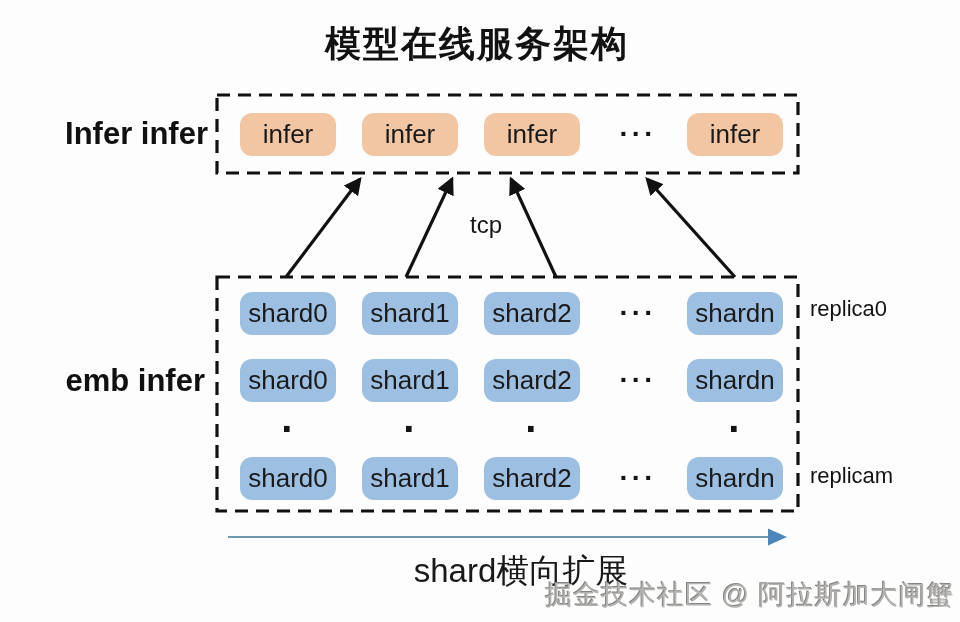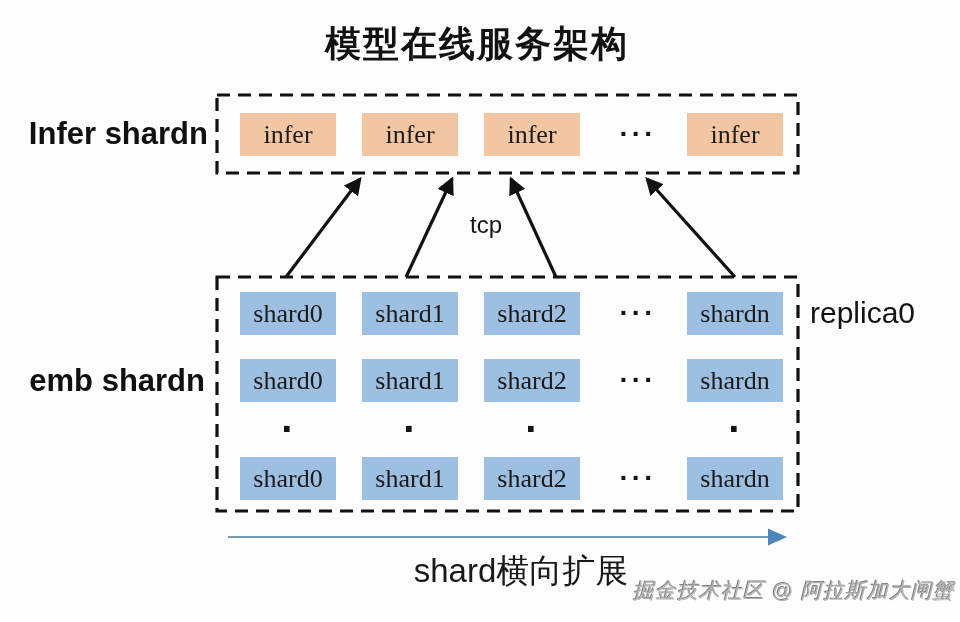--- a/index.html
+++ b/index.html
@@ -37,27 +37,26 @@
     color: #101010;
     text-align: right;
   }
   .infer-label { left: 25px; top: 116px; width: 183px; }
   .emb-label   { left: 25px; top: 363px; width: 180px; }
 
   .node {
     position: absolute;
     z-index: 2;
     width: 96px; height: 43px;
-    border-radius: 0;
+    border-radius: 12px;
     display: flex;
     align-items: center;
     justify-content: center;
     font-size: 26px;
     color: #1a1a1a;
-    font-family: Liberation Serif, serif;
   }
   .node.infer { background: var(--infer_fill, #f2c6a2); }
   .node.shard { background: var(--shard_fill, #9dbfe2); }
 
   .hdots {
     width: 60px;
     text-align: center;
     font-size: 28px;
     font-weight: 700;
     letter-spacing: 3px;
@@ -73,38 +72,37 @@
     color: #141414;
   }
   .tcp-label {
     left: 450px; top: 211px; width: 72px;
     text-align: center;
     font-size: 24px;
     color: #161616;
   }
   .replica-label {
     left: 810px; width: 145px;
-    font-size: 30px;
+    font-size: 22px;
     color: #131313;
   }
   .scale-label {
     left: 336px; top: 549px; width: 370px;
     text-align: center;
     font-size: 33px;
     color: #191919;
   }
   .watermark {
     left: 545px; top: 577px; width: 410px;
-    text-align: right;
-    font-size: 21px;
+    text-align: center;
+    font-size: 27px;
     letter-spacing: 1px;
     color: #b4b2b0;
     text-shadow: -1px -1px 0 #868482, 1px 1px 1px #ffffff;
     z-index: 3;
-    font-style: italic;
   }
 </style>
 </head>
 <body>
 
 <div class="stage">
 
   <svg class="svg-layer" viewBox="0 0 960 622" xmlns="http://www.w3.org/2000/svg">
     <defs>
       <marker id="arrow-black" viewBox="0 0 10 10" refX="8.5" refY="5" markerWidth="5.5" markerHeight="5.5" orient="auto-start-reverse">
@@ -119,31 +117,31 @@
     <line x1="406" y1="277" x2="452" y2="179" stroke="#111111" stroke-width="3.2" marker-end="url(#arrow-black)"></line>
     <line x1="556" y1="277" x2="511" y2="179" stroke="#111111" stroke-width="3.2" marker-end="url(#arrow-black)"></line>
     <line x1="735" y1="277" x2="647" y2="179" stroke="#111111" stroke-width="3.2" marker-end="url(#arrow-black)"></line>
 
     <line x1="228" y1="537" x2="769" y2="537" stroke="#6f9ab0" stroke-width="2"></line>
     <polygon points="768,528.5 787,537 768,545.5" fill="#4e86bb"></polygon>
   </svg>
 
   <div class="txt title">模型在线服务架构</div>
 
-  <div class="txt server-label infer-label">Infer shardn</div>
+  <div class="txt server-label infer-label">Infer infer</div>
 
   <div class="node infer" style="left:240px;top:113px">infer</div>
   <div class="node infer" style="left:362px;top:113px">infer</div>
   <div class="node infer" style="left:484px;top:113px">infer</div>
   <div class="txt hdots" style="left:608px;top:119px">···</div>
   <div class="node infer" style="left:687px;top:113px">infer</div>
 
   <div class="txt tcp-label">tcp</div>
 
-  <div class="txt server-label emb-label">emb shardn</div>
+  <div class="txt server-label emb-label">emb infer</div>
 
   <div class="node shard" style="left:240px;top:292px">shard0</div>
   <div class="node shard" style="left:362px;top:292px">shard1</div>
   <div class="node shard" style="left:484px;top:292px">shard2</div>
   <div class="txt hdots" style="left:608px;top:298px">···</div>
   <div class="node shard" style="left:687px;top:292px">shardn</div>
   <div class="txt replica-label" style="top:296px">replica0</div>
 
   <div class="node shard" style="left:240px;top:359px">shard0</div>
   <div class="node shard" style="left:362px;top:359px">shard1</div>
@@ -154,18 +152,19 @@
   <div class="txt vdot" style="left:278px;top:420px">·</div>
   <div class="txt vdot" style="left:400px;top:420px">·</div>
   <div class="txt vdot" style="left:522px;top:420px">·</div>
   <div class="txt vdot" style="left:725px;top:420px">·</div>
 
   <div class="node shard" style="left:240px;top:457px">shard0</div>
   <div class="node shard" style="left:362px;top:457px">shard1</div>
   <div class="node shard" style="left:484px;top:457px">shard2</div>
   <div class="txt hdots" style="left:608px;top:463px">···</div>
   <div class="node shard" style="left:687px;top:457px">shardn</div>
+  <div class="txt replica-label" style="top:463px">replicam</div>
 
   <div class="txt scale-label">shard横向扩展</div>
 
   <div class="txt watermark">掘金技术社区 @ 阿拉斯加大闸蟹</div>
 
 </div>
 
 </body></html>

